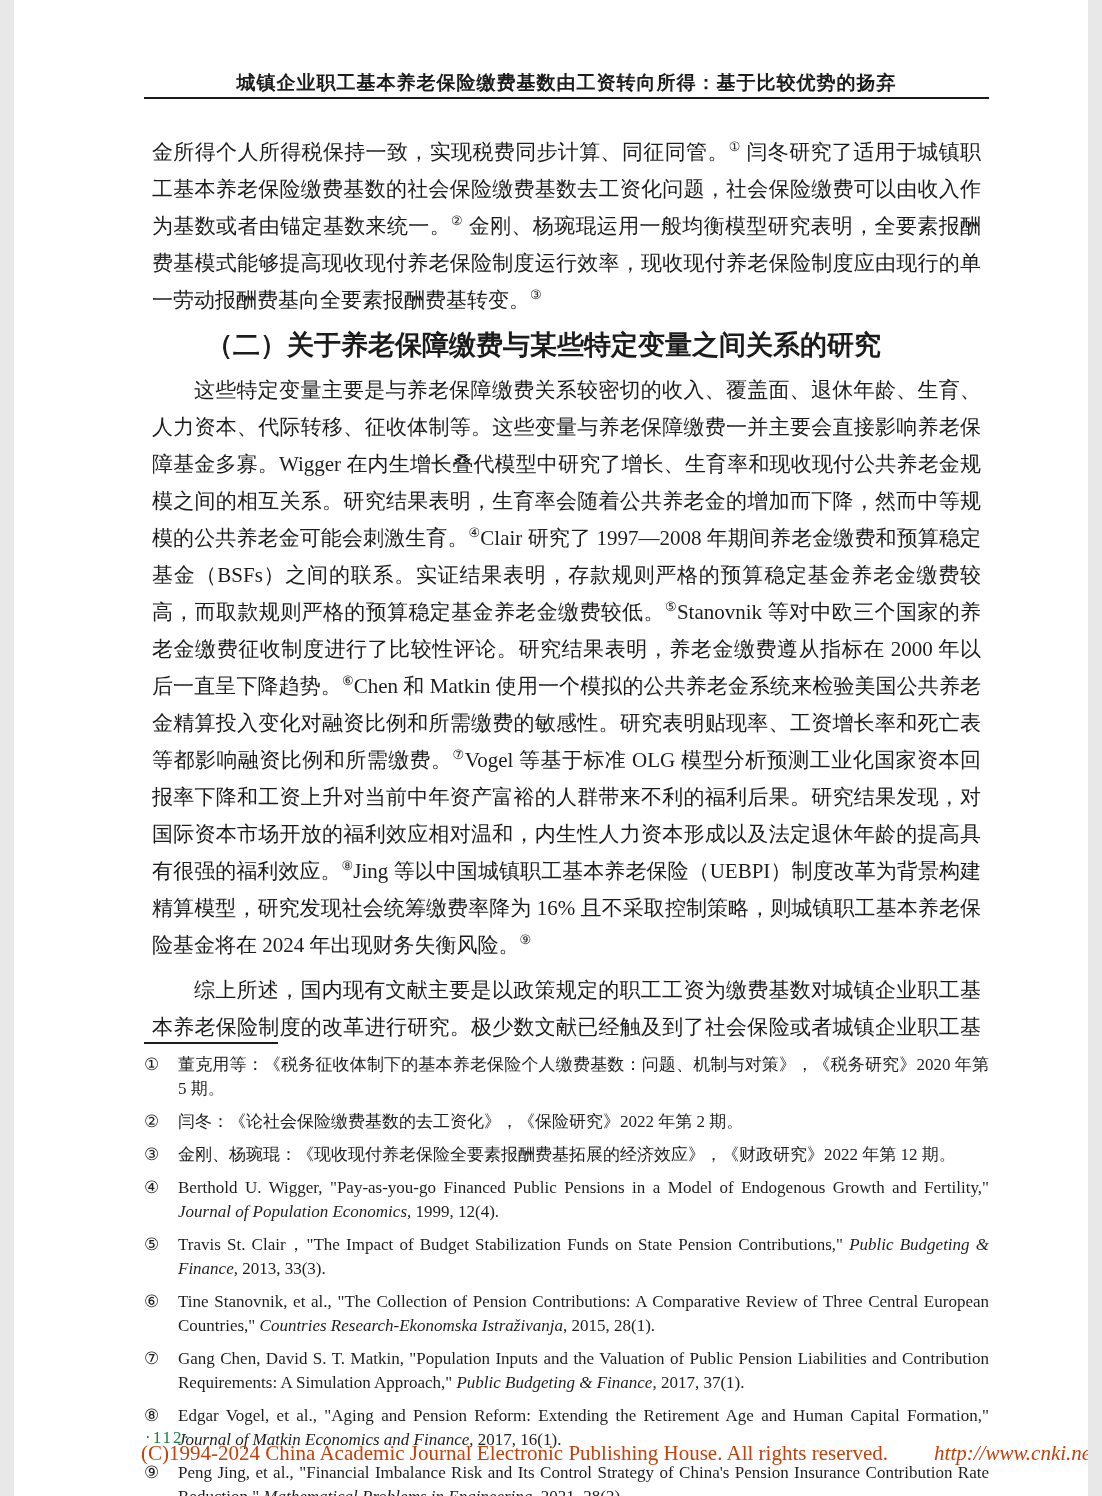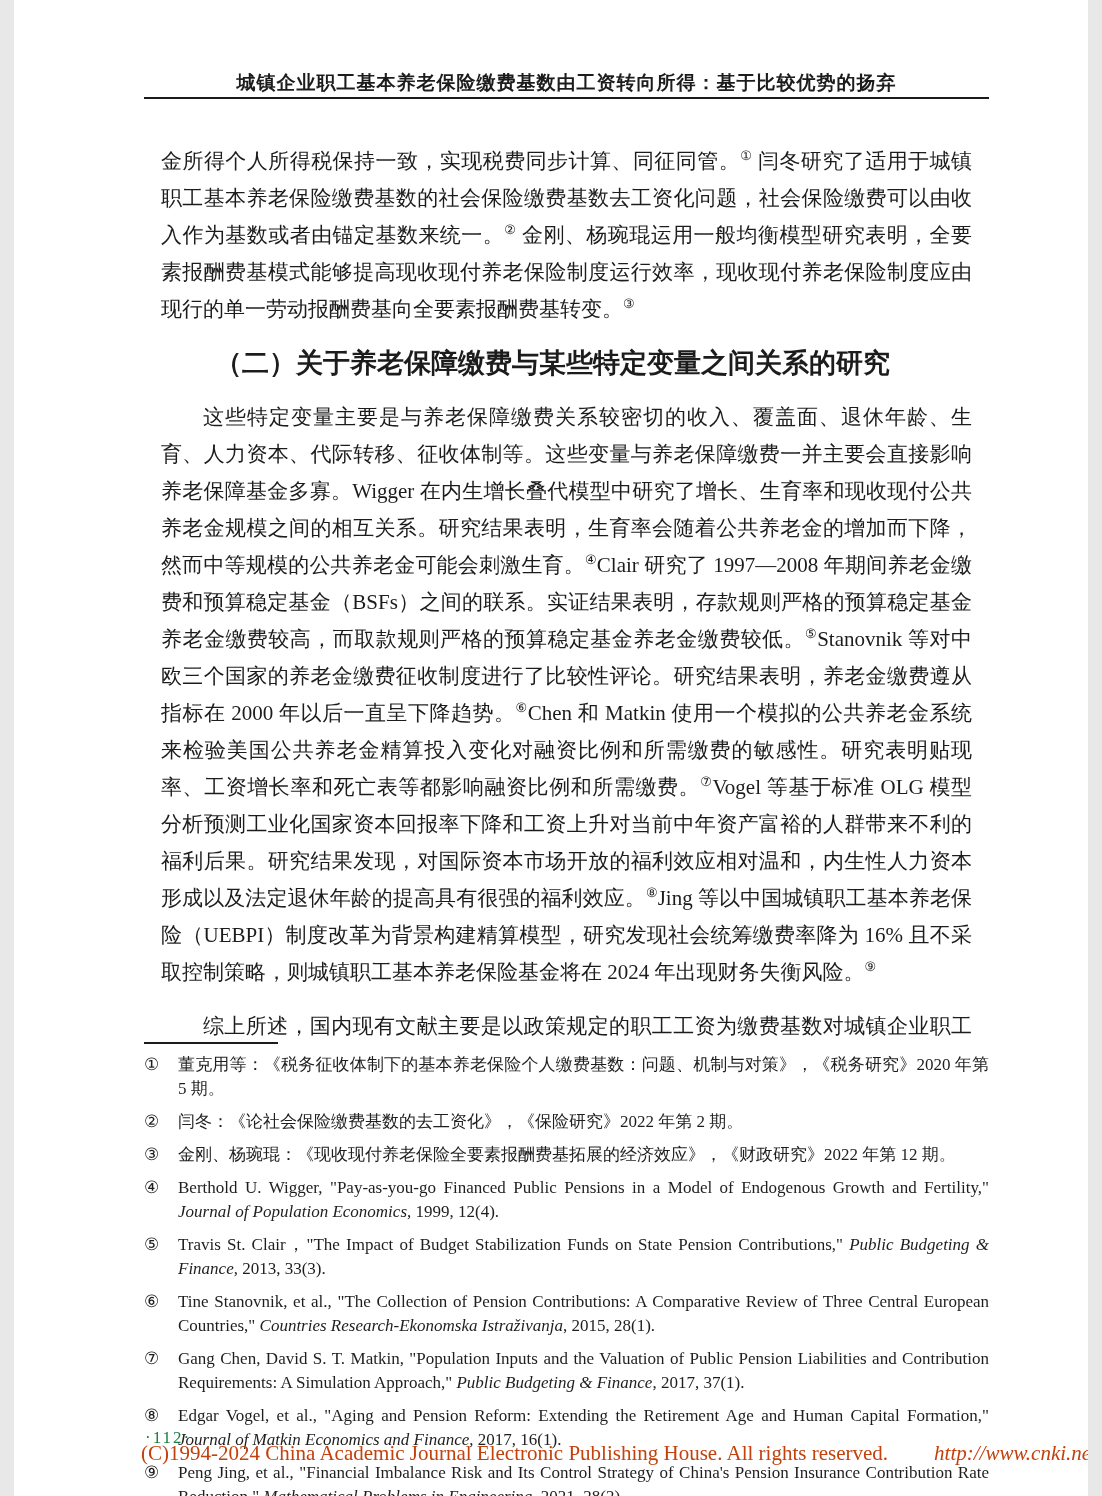--- a/index.html
+++ b/index.html
@@ -16,21 +16,21 @@
   }
   .header-rule {
     position:absolute; top:97px; left:130px; width:845px; height:0;
     border-top:2px solid #1b1b1b;
   }
   .body-area {
     position:absolute; top:126px; left:130px; width:845px; height:916px;
     overflow:hidden; font-size:21px; line-height:37px;
     text-align:justify; text-justify:inter-ideograph;
   }
-  .body-area p { margin:17px; }
+  .body-area p { margin:8px; }
   .indent { text-indent:2em; }
   .sec-heading {
     font-family:"Liberation Sans", sans-serif; font-weight:bold;
     font-size:27px; text-indent:2em; text-align:left;
   }
   .sup { font-size:13px; vertical-align:super; line-height:0; }
   .italic { font-style:italic; }
   .footnote-sep {
     position:absolute; top:1042px; left:130px; width:134px; height:0;
     border-top:2px solid #1b1b1b;

